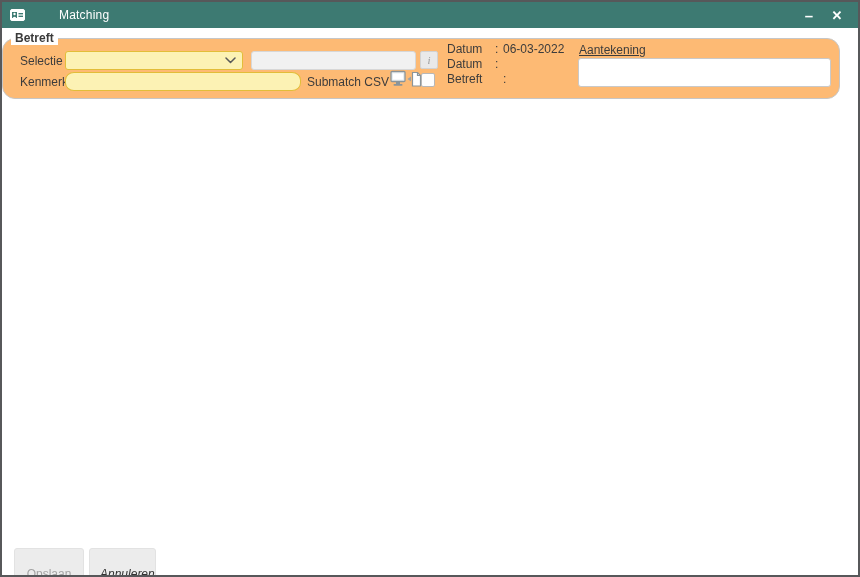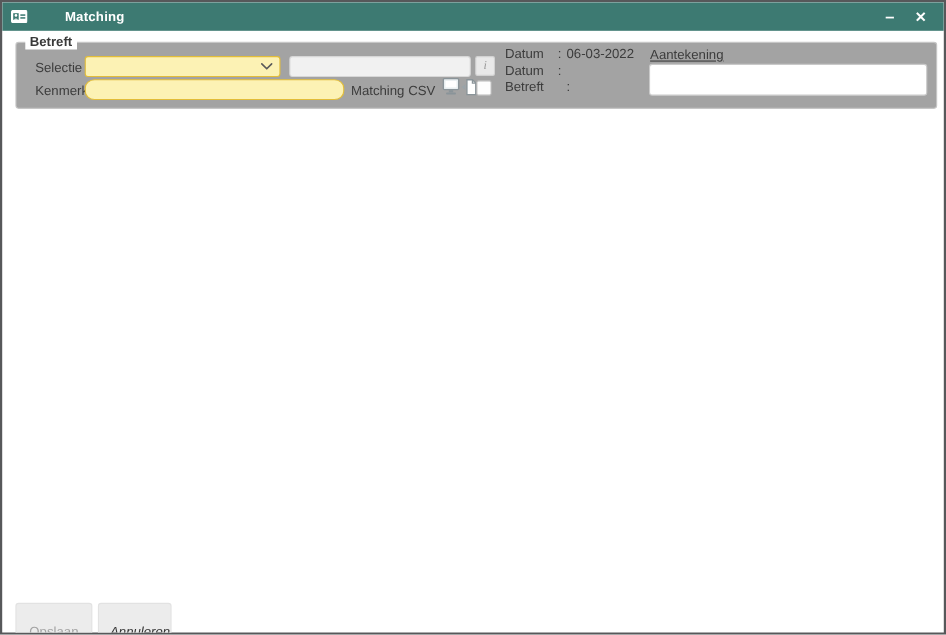--- a/index.html
+++ b/index.html
@@ -15,36 +15,36 @@
 
   
   .titlebar {
     position: absolute; left: 0; top: 0; right: 0; height: 26px;
     background: #3d7a72;
     display: flex; align-items: center;
     padding: 0 10px 0 8px;
     color: #ffffff;
   }
   .title-icon { width: 15px; height: 12px; margin-right: 6px; flex: 0 0 auto; }
-  .title-text { font-size: 12px; font-weight: bold; letter-spacing: .2px; padding-left: 28px; }
+  .title-text { font-size: 12px; font-weight: normal; letter-spacing: .2px; padding-left: 28px; }
   .titlebar-spacer { flex: 1; }
   .tb-btn {
     width: 22px; height: 20px;
     display: flex; align-items: center; justify-content: center;
     color: #ffffff; font-weight: bold; cursor: pointer;
     background: transparent; border: none; font-size: 13px;
   }
   .tb-btn.minimize { font-size: 15px; margin-right: 6px; }
 
   
   .betreft {
-    position: absolute; left: 12px; top: 36px;
+    position: absolute; left: 0; top: 36px;
     width: 838px; height: 61px;
-    border: 1px solid #c6c6c6; border-radius: 3px;
-    background: #a3a3a3;
+    border: 1px solid #c6c6c6; border-radius: 13px;
+    background: #fdba74;
   }
   .betreft-legend {
     position: absolute; top: -8px; left: 8px;
     background: #ffffff; padding: 0 4px;
     font-size: 12px; font-weight: bold; color: #3a3a3a;
   }
   .fld-label {
     position: absolute; font-size: 12px; color: #3c3c3c; white-space: nowrap;
   }
 
@@ -133,21 +133,21 @@
       <span></span>
       <svg viewBox="0 0 11 7">
         <polyline points="1,1 5.5,5.5 10,1" fill="none" stroke="#5a5a5a" stroke-width="1.5" stroke-linecap="round" stroke-linejoin="round"></polyline>
       </svg>
     </div>
     <input class="input-disabled" disabled="" value="" style="">
     <div class="info-btn">i</div>
 
     <span class="fld-label" style="left:17px; top:36px;">Kenmerk</span>
     <input class="input-yellow" value="" style="">
-    <span class="fld-label" style="left:304px; top:36px;">Matching CSV</span>
+    <span class="fld-label" style="left:304px; top:36px;">Submatch CSV</span>
     <svg class="import-icon" viewBox="0 0 32 20">
       <rect x="1" y="1.5" width="14" height="10" rx="1" fill="#e8eef0" stroke="#8a9499" stroke-width="1.3"></rect>
       <rect x="3" y="3.5" width="10" height="6" fill="#ffffff"></rect>
       <rect x="6" y="12" width="4" height="2" fill="#8a9499"></rect>
       <rect x="3.5" y="14" width="9" height="1.8" rx="0.8" fill="#8a9499"></rect>
       <polygon points="21,6.5 17.5,9 21,11.5" fill="#9aa3a8"></polygon>
       <path d="M22.5 2.5 h5 l3 3 v10.5 h-8 z" fill="#ffffff" stroke="#8a9499" stroke-width="1.2"></path>
       <path d="M27.5 2.5 v3 h3" fill="none" stroke="#8a9499" stroke-width="1.2"></path>
     </svg>
     <div class="checkbox"></div>

